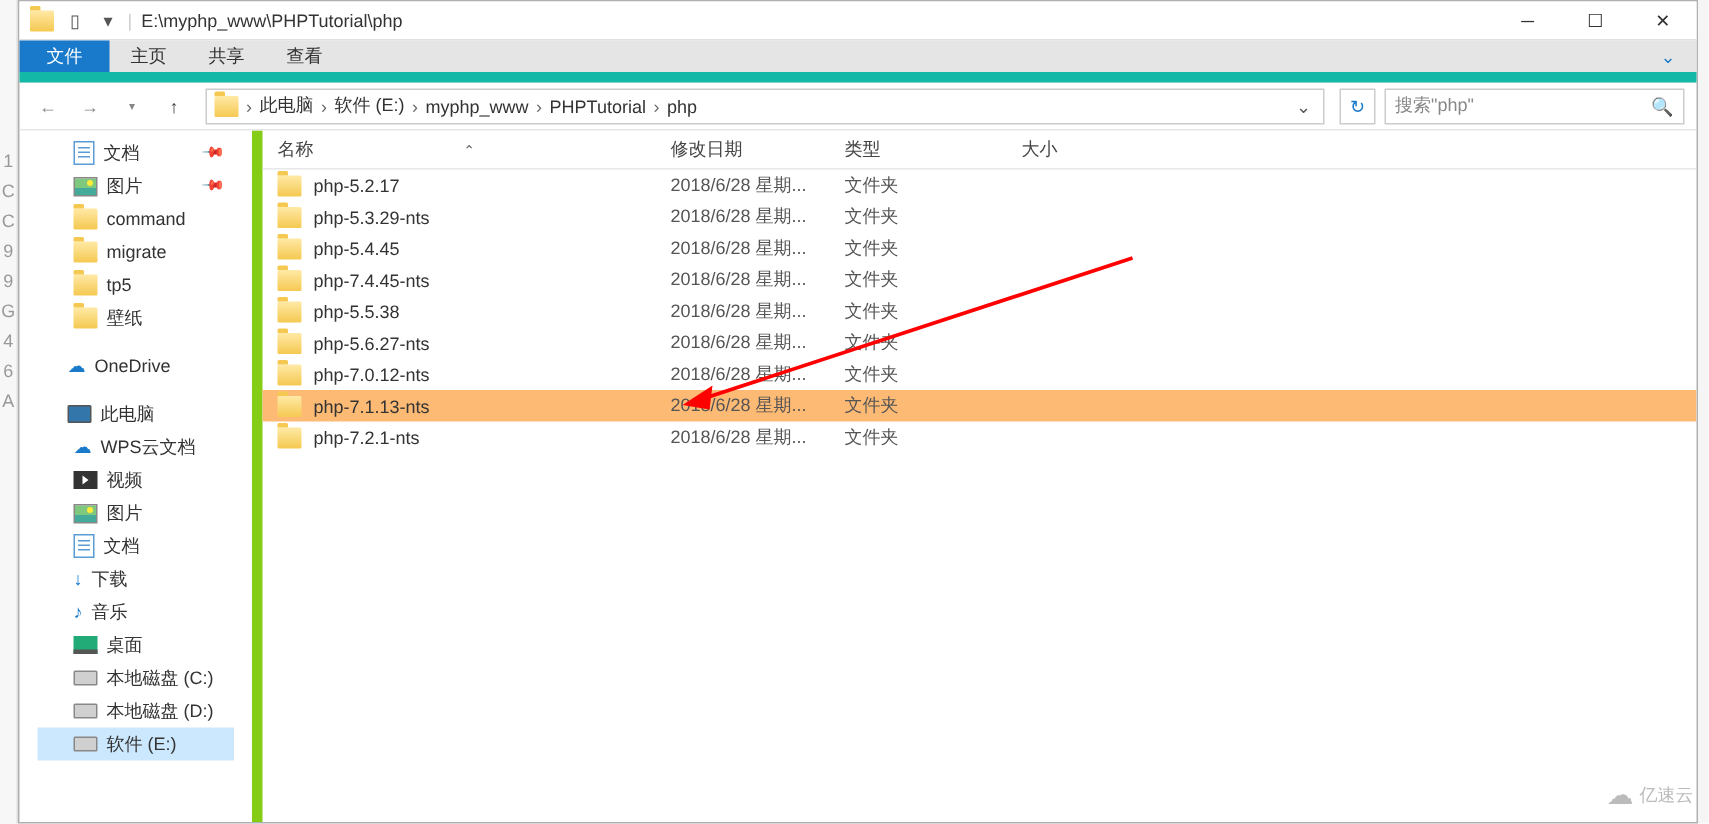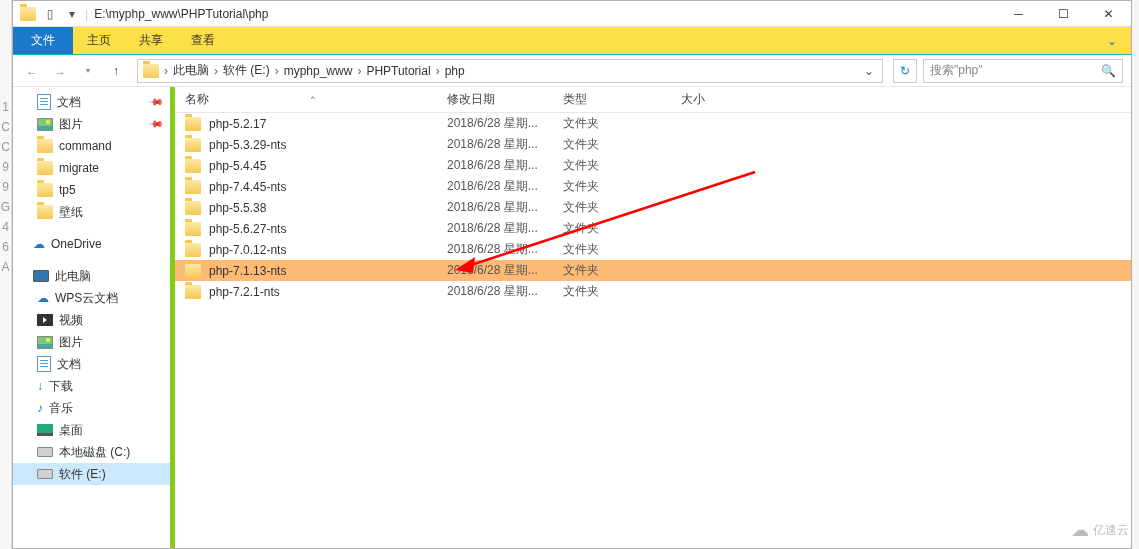--- a/index.html
+++ b/index.html
@@ -4,36 +4,36 @@
 <style>
 * { box-sizing: border-box; margin: 0; padding: 0; font-family: "Microsoft YaHei", "Segoe UI", sans-serif; font-size: 12px; }
 body { background: #f5f5f5; width: 1139px; height: 549px; overflow: hidden; position: relative; }
 .window { position: absolute; left: 12px; top: 0; width: 1120px; height: 549px; background: #fff; border: 1px solid #b0b0b0; display: flex; flex-direction: column; }
 .titlebar { height: 26px; display: flex; align-items: center; background: #fff; border-bottom: 1px solid #e0e0e0; }
 .qat { display: flex; align-items: center; padding-left: 6px; gap: 4px; }
 .qat .icon { width: 18px; height: 18px; display: flex; align-items: center; justify-content: center; }
 .titlepath { flex: 1; padding-left: 6px; color: #333; display: flex; align-items: center; }
 .winctrls { display: flex; }
 .winctrls div { width: 45px; height: 26px; display: flex; align-items: center; justify-content: center; color: #333; }
-.ribbon { height: 28px; display: flex; align-items: stretch; background: #fde047; border-bottom: 1px solid #14b8a6; }
+.ribbon { height: 28px; display: flex; align-items: stretch; background: #e5e5e5; border-bottom: 7px solid #14b8a6; }
 .ribbon .filetab { background: #1979ca; color: #fff; padding: 0 18px; display: flex; align-items: center; }
 .ribbon .tab { padding: 0 14px; display: flex; align-items: center; color: #333; }
 .navbar { height: 32px; display: flex; align-items: center; padding: 0 8px; gap: 6px; border-bottom: 1px solid #e5e5e5; }
 .navarrow { width: 22px; height: 22px; display: flex; align-items: center; justify-content: center; color: #888; }
 .navarrow.enabled { color: #333; }
 .addrbox { flex: 1; height: 24px; border: 1px solid #ccc; display: flex; align-items: center; padding: 0 2px; margin: 0 4px; }
 .addrbox .crumb { display: flex; align-items: center; padding: 0 3px; color: #333; white-space: nowrap; }
 .addrbox .sep { color: #666; padding: 0 2px; }
 .addrbox .spacer { flex: 1; }
 .addrbox .dropd { color: #555; padding: 0 6px; }
 .refresh { width: 24px; height: 24px; border: 1px solid #ccc; display: flex; align-items: center; justify-content: center; color: #1979ca; }
 .searchbox { width: 200px; height: 24px; border: 1px solid #ccc; display: flex; align-items: center; padding: 0 6px; color: #888; }
 .searchbox span:first-child { flex: 1; }
 .body { flex: 1; display: flex; overflow: hidden; }
-.sidebar { width: 162px; border-right: 5px solid #84cc16; overflow-y: auto; padding: 4px 0; }
+.sidebar { width: 162px; border-right: 7px solid #84cc16; overflow-y: auto; padding: 4px 12px; }
 .sidebar .item { display: flex; align-items: center; height: 22px; padding-left: 24px; gap: 6px; color: #333; }
 .sidebar .item.selected { background: #cce8ff; }
 .sidebar .item.group { font-weight: normal; padding-left: 20px; }
 .sidebar .item .pin { margin-left: auto; margin-right: 8px; color: #888; transform: rotate(45deg); font-size: 10px; }
 .sidebar .space { height: 10px; }
 .icon-folder { width: 16px; height: 14px; background: linear-gradient(#ffe9a6,#f5c951); border-radius: 1px; position: relative; }
 .icon-folder::before { content: ""; position: absolute; top: -3px; left: 0; width: 7px; height: 3px; background: #f5c951; border-radius: 1px 1px 0 0; }
 .icon-doc { width: 14px; height: 16px; border: 1px solid #5a9bd5; background: #fff; position: relative; }
 .icon-doc::after { content:""; position:absolute; left:2px; top:3px; width:8px; height:1px; background:#5a9bd5; box-shadow:0 3px 0 #5a9bd5,0 6px 0 #5a9bd5; }
 .icon-pic { width: 16px; height: 13px; background: linear-gradient(#7fc97f 60%, #4a9 60%); border: 1px solid #888; position: relative; }
@@ -199,20 +199,24 @@
           <span>音乐</span>
         </div>
         <div class="item">
           <span class="icon-desk"></span>
           <span>桌面</span>
         </div>
         <div class="item">
           <span class="icon-drive"></span>
           <span>本地磁盘 (C:)</span>
         </div>
+        <div class="item">
+          <span class="icon-drive"></span>
+          <span>本地磁盘 (D:)</span>
+        </div>
         <div class="item selected">
           <span class="icon-drive"></span>
           <span>软件 (E:)</span>
         </div>
       </div>
     <div class="filearea">
       <div class="colhead">
         <div class="col-name">
             <span>名称</span>
             <span class="sortarrow">⌃</span>

